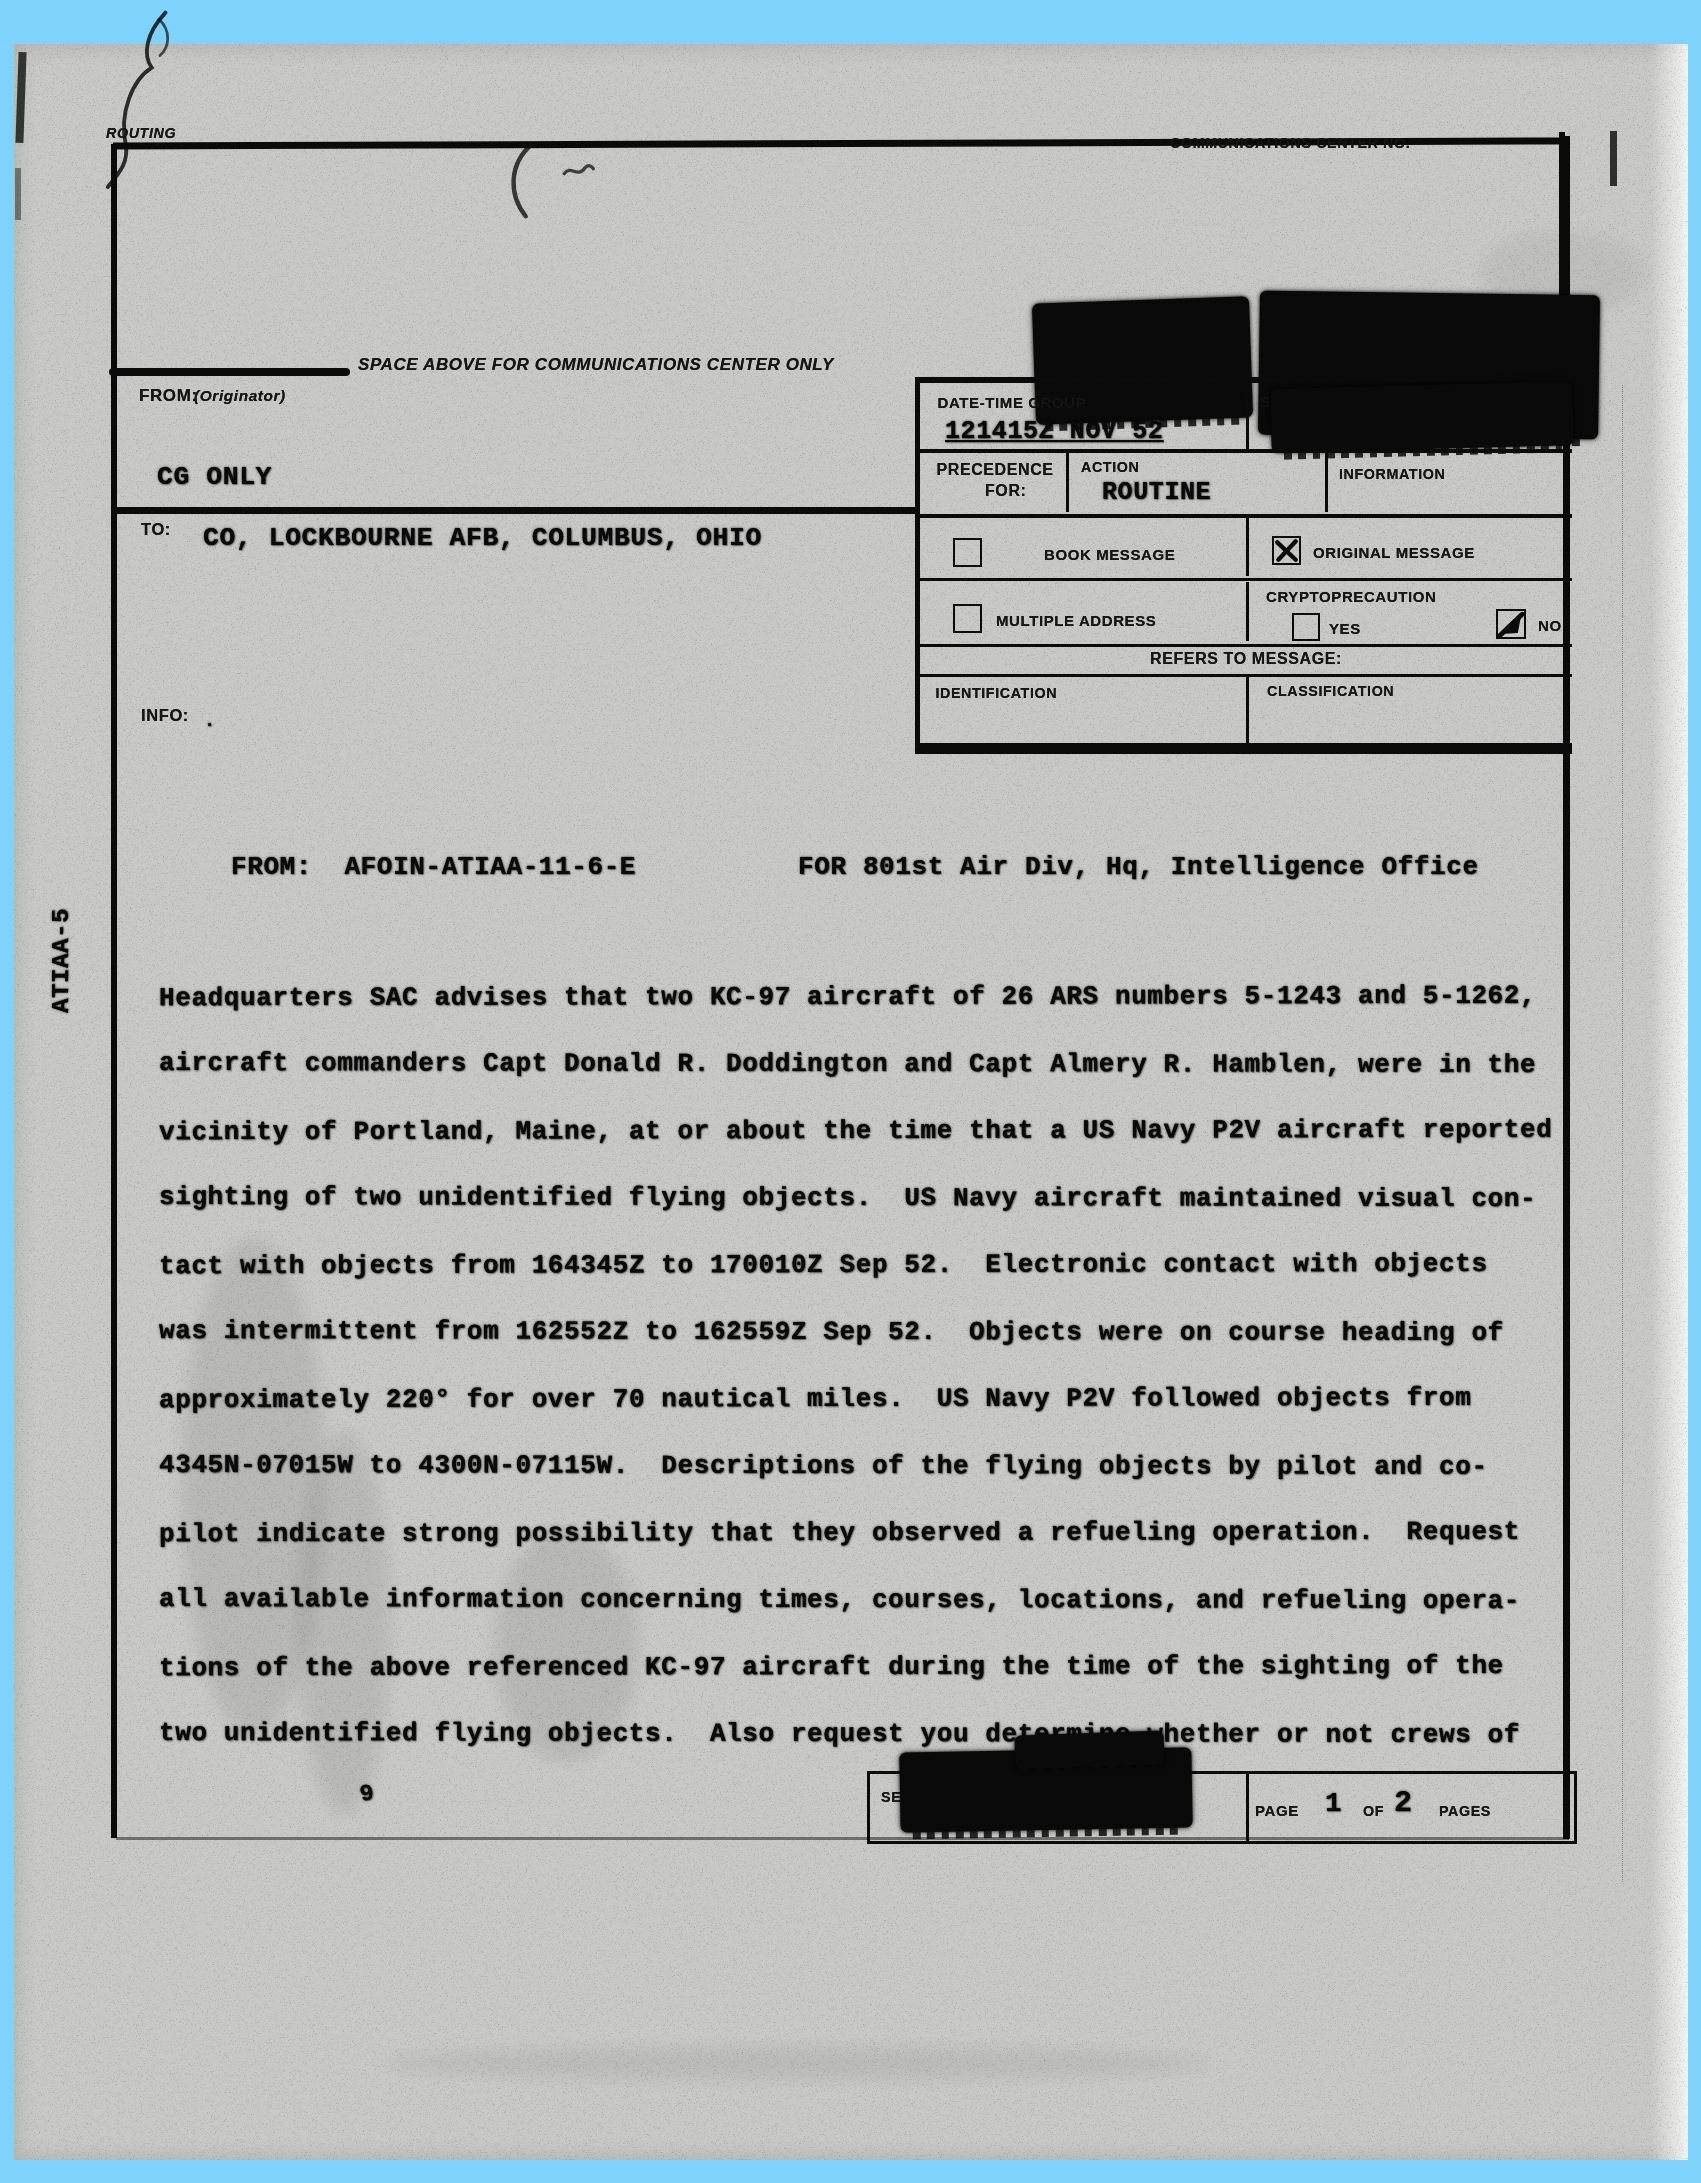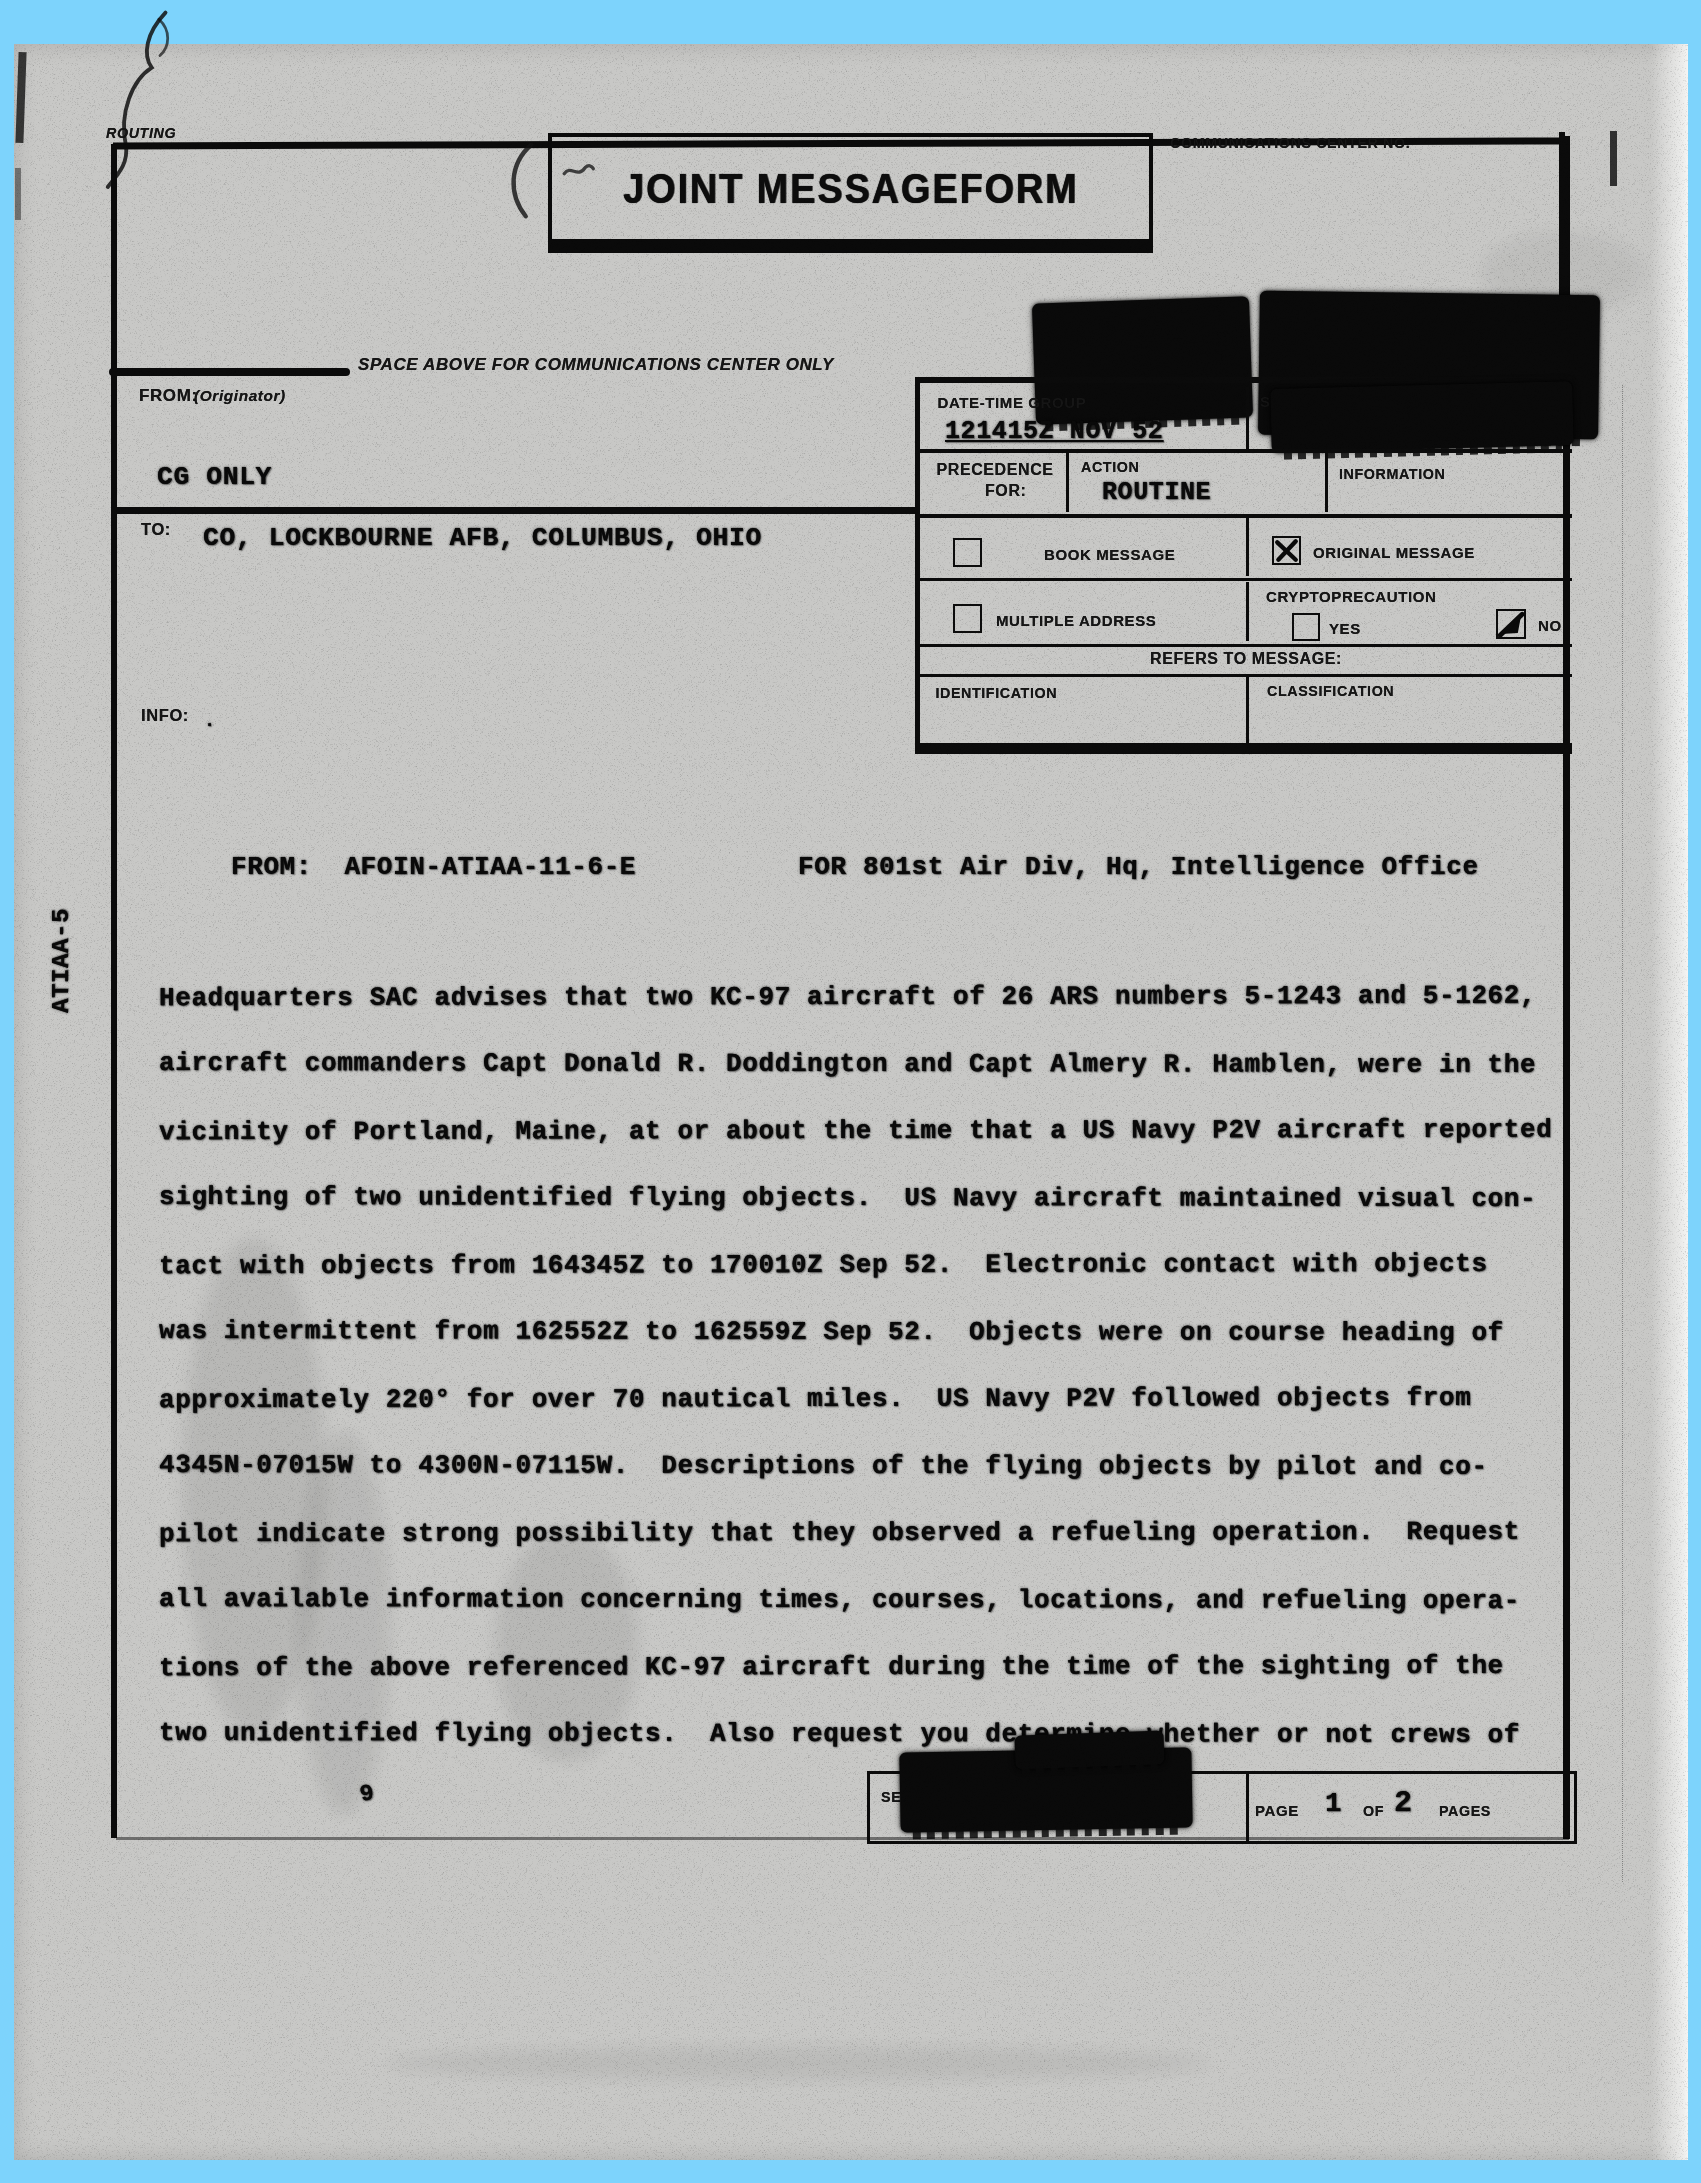--- a/index.html
+++ b/index.html
@@ -61,23 +61,20 @@
   </svg>
 
   <div class="abs rule" style="left:113px;top:140px;width:1453px;height:7.2px;transform:rotate(-.2deg);"></div>
   <div class="abs rule" style="left:111px;top:144px;width:6px;height:1694px;"></div>
   <div class="abs rule" style="left:1563px;top:136px;width:7.2px;height:1703px;"></div>
   <div class="abs rule-soft" style="left:116px;top:1837px;width:1453px;height:2.8px;"></div>
 
   <div class="abs lbl lbl-i" style="left:106px;top:125px;font-size:14.3px;">ROUTING</div>
   <div class="abs lbl" style="left:1146px;top:135px;font-size:14.3px;margin-left:24px;">COMMUNICATIONS CENTER NO.</div>
 
-  <div class="abs" style="left:548px;top:133px;width:597px;height:102px;border:4.4px solid #0a0a0a;border-bottom-width:14.3px;display:flex;align-items:center;justify-content:center;">
-    <span class="title">JOINT MESSAGEFORM</span>
-  </div>
   <svg class="abs mark" style="left:498px;top:142px;" width="39" height="77" viewBox="0 0 70 140">
     <path d="M60,5 C20,40 18,95 50,135" fill="none" stroke="#111" stroke-width="8" stroke-linecap="round" opacity=".8"></path>
   </svg>
   <svg class="abs mark" style="left:562px;top:160px;" width="33" height="22" viewBox="0 0 60 40">
     <path d="M4,25 C16,8 28,34 42,14 C48,8 54,10 57,16" fill="none" stroke="#111" stroke-width="6" stroke-linecap="round" opacity=".75"></path>
   </svg>
   <div class="abs rule" style="left:1559px;top:132px;width:5.5px;height:250px;"></div>
 
   <div class="abs blob" style="left:1034px;top:300px;width:217px;height:121px;transform:rotate(-2deg);"></div>
   <div class="abs blob" style="left:1259px;top:293px;width:340px;height:144px;transform:rotate(.8deg);"></div>

